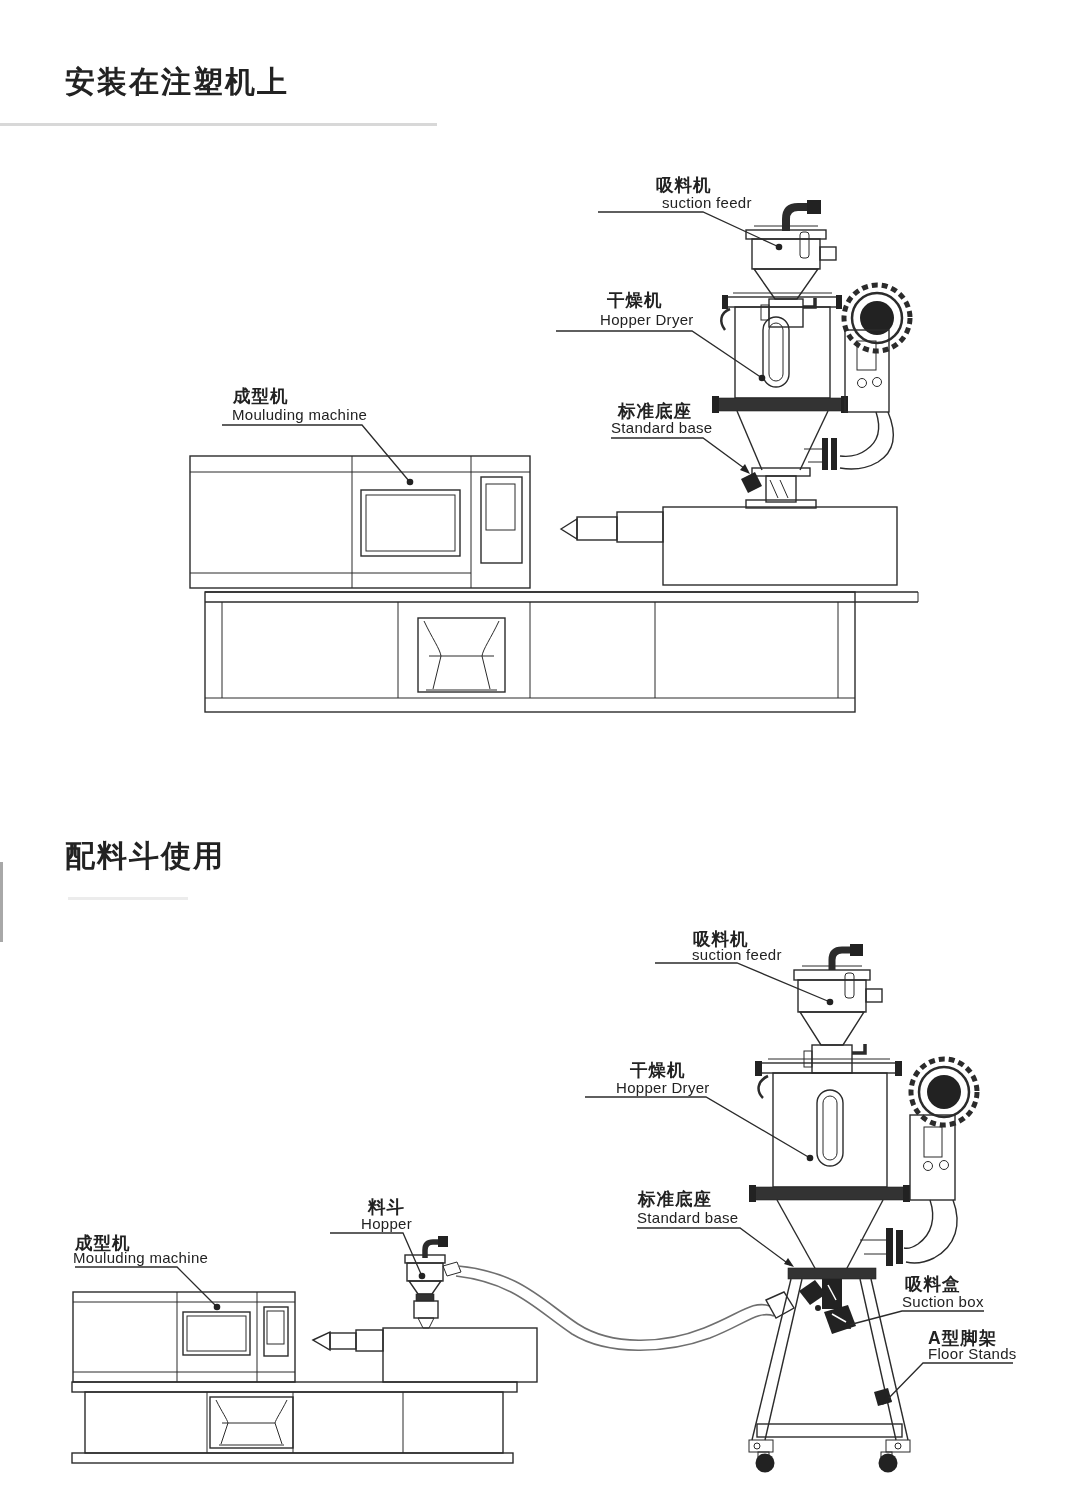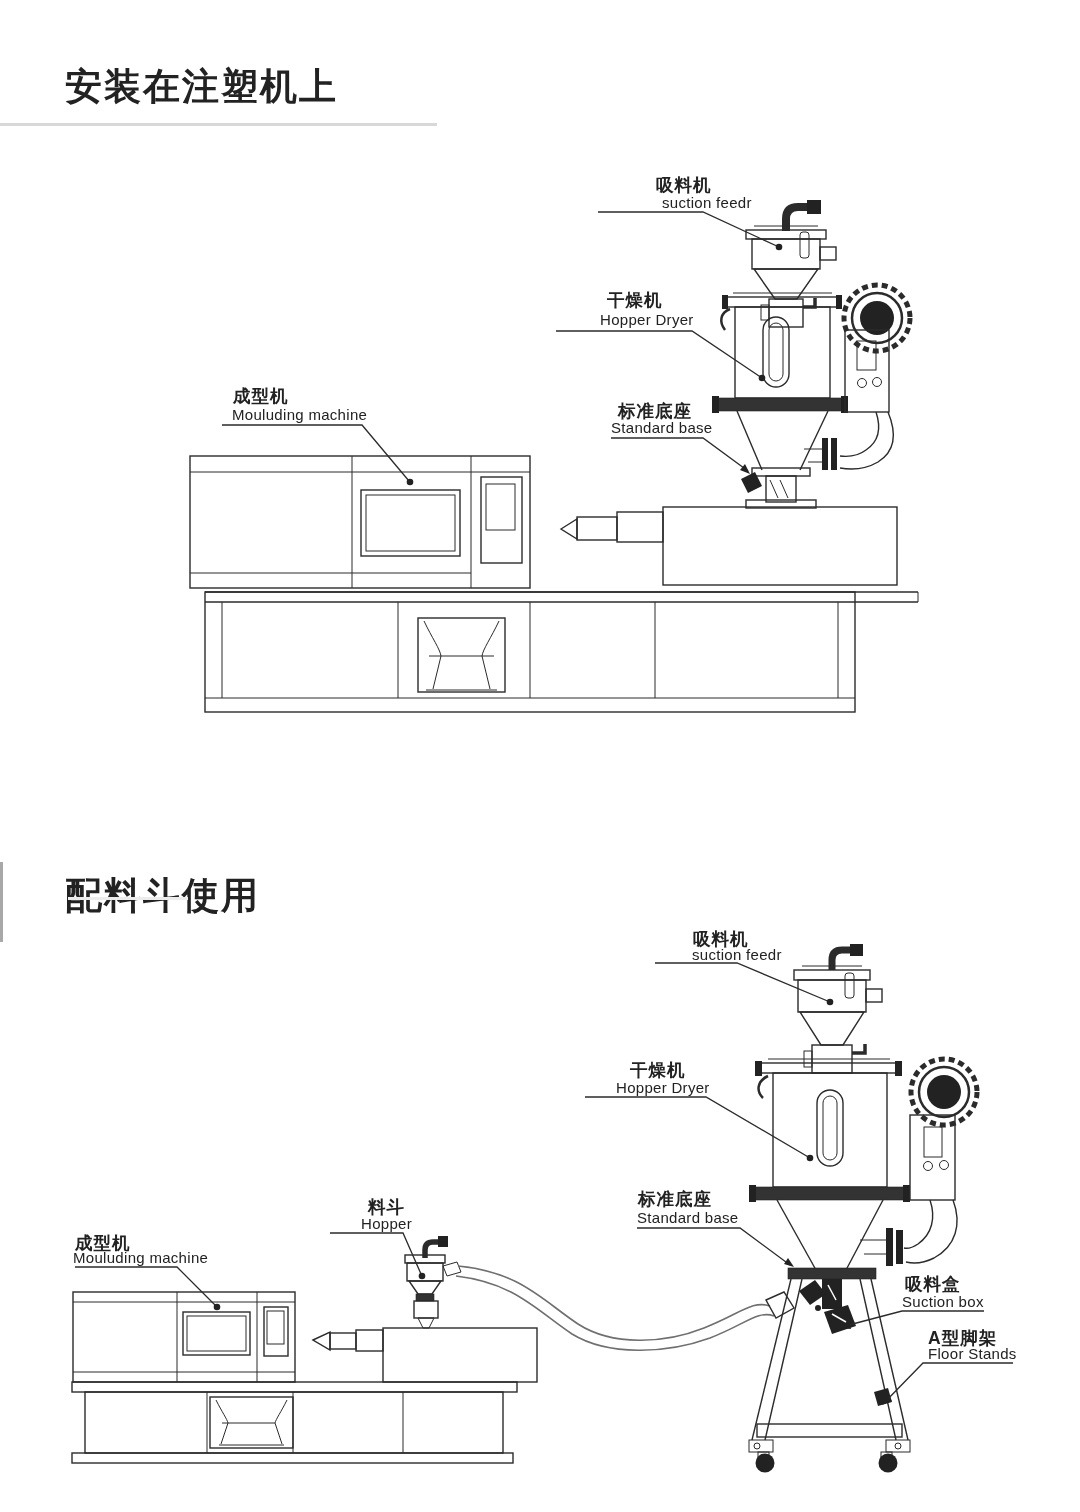--- a/index.html
+++ b/index.html
@@ -1,21 +1,21 @@
 <!DOCTYPE html>
 <html><head>
 <meta charset="utf-8">
 <style>
   html,body{margin:0;padding:0;background:#ffffff;}
   body{width:1080px;height:1512px;position:relative;overflow:hidden;
        font-family:"Liberation Sans","DejaVu Sans",sans-serif;color:#1e1e1e;}
-  .page-title{position:absolute;left:65px;font-size:37px;font-weight:bold;
+  .page-title{position:absolute;left:65px;font-size:30px;font-weight:bold;
        letter-spacing:2px;color:#222;}
   #title-top{top:62px;}
-  #title-bottom{top:871px;text-align:center;}
+  #title-bottom{top:836px;text-align:center;}
   .faint-rule{position:absolute;background:#d8d8d8;}
   svg{position:absolute;left:0;top:0;}
   svg *{vector-effect:none;}
   .ln{stroke:#2b2b2b;stroke-width:1.4;fill:none;}
   .ln2{stroke:#2b2b2b;stroke-width:1;fill:none;}
   .thick{stroke:#2b2b2b;fill:none;}
   .blk{fill:#222222;stroke:none;}
   .band{fill:#333333;stroke:#222;stroke-width:.6;}
   .lead{stroke:#2b2b2b;stroke-width:1.3;fill:none;}
   .dot{fill:#222;stroke:none;}

